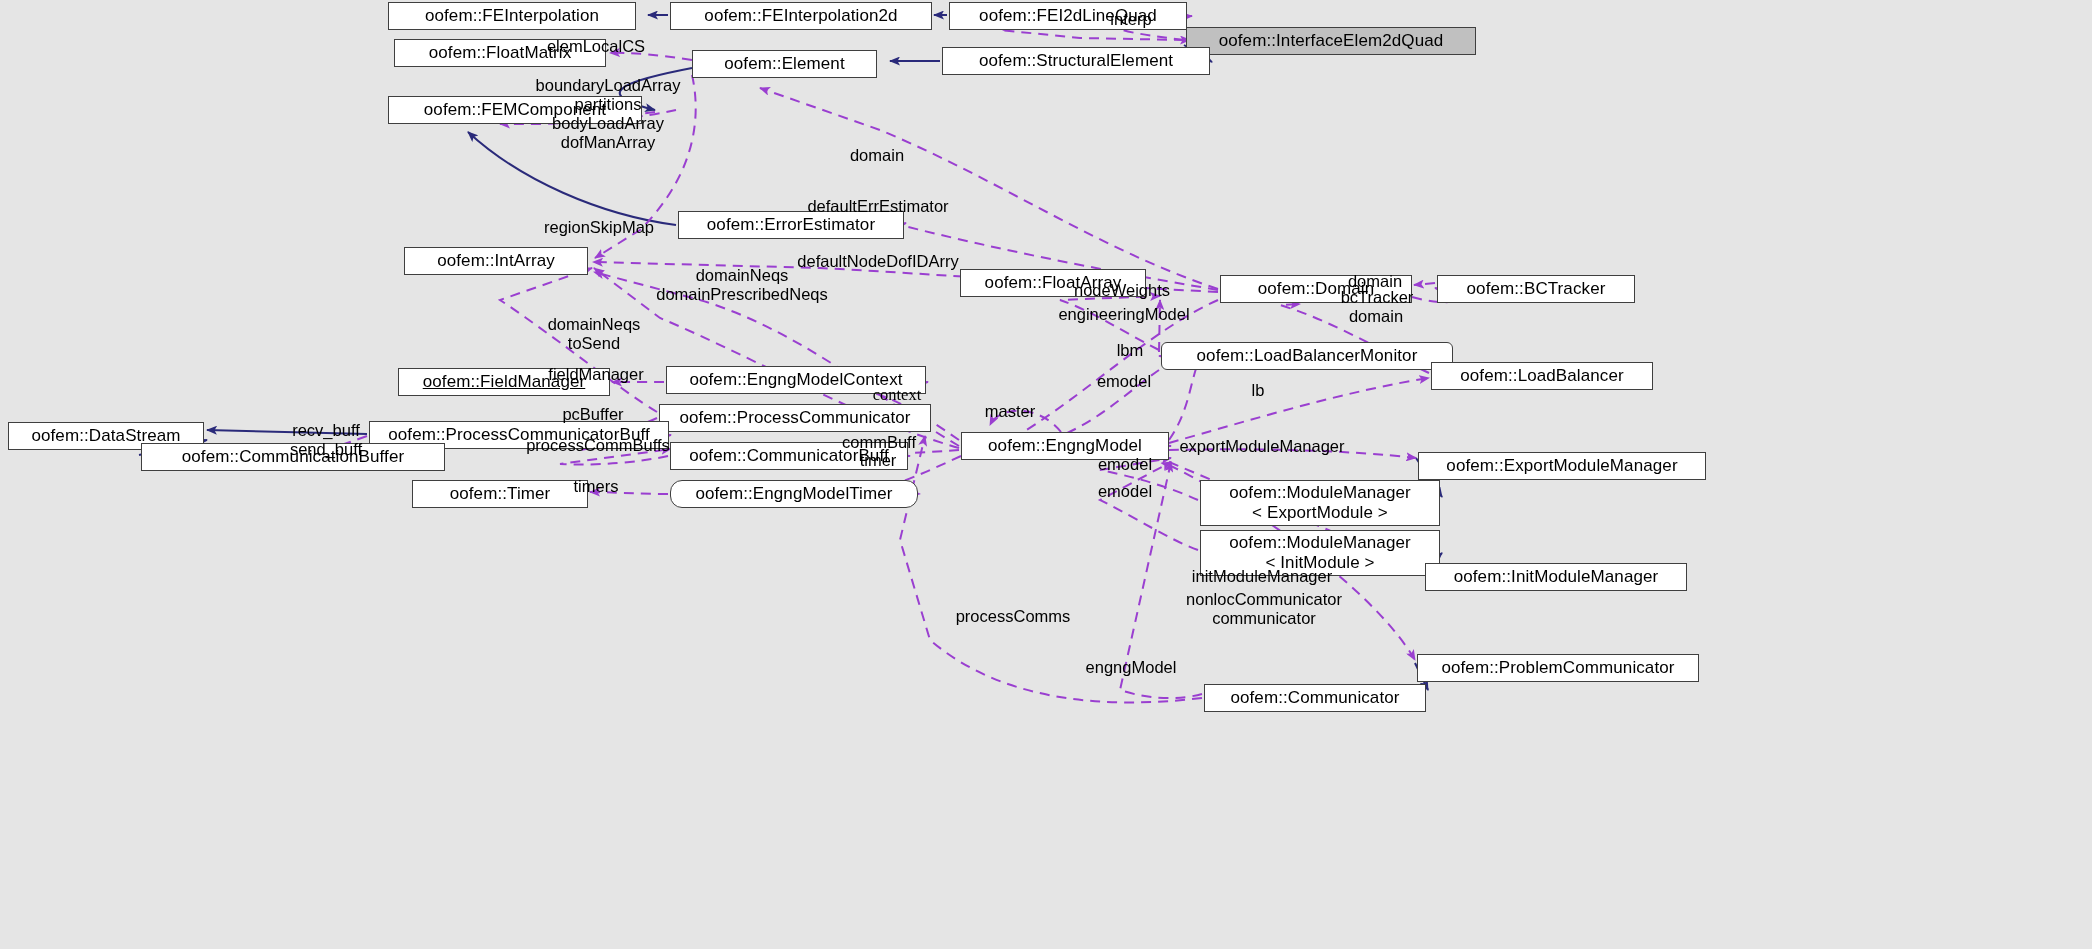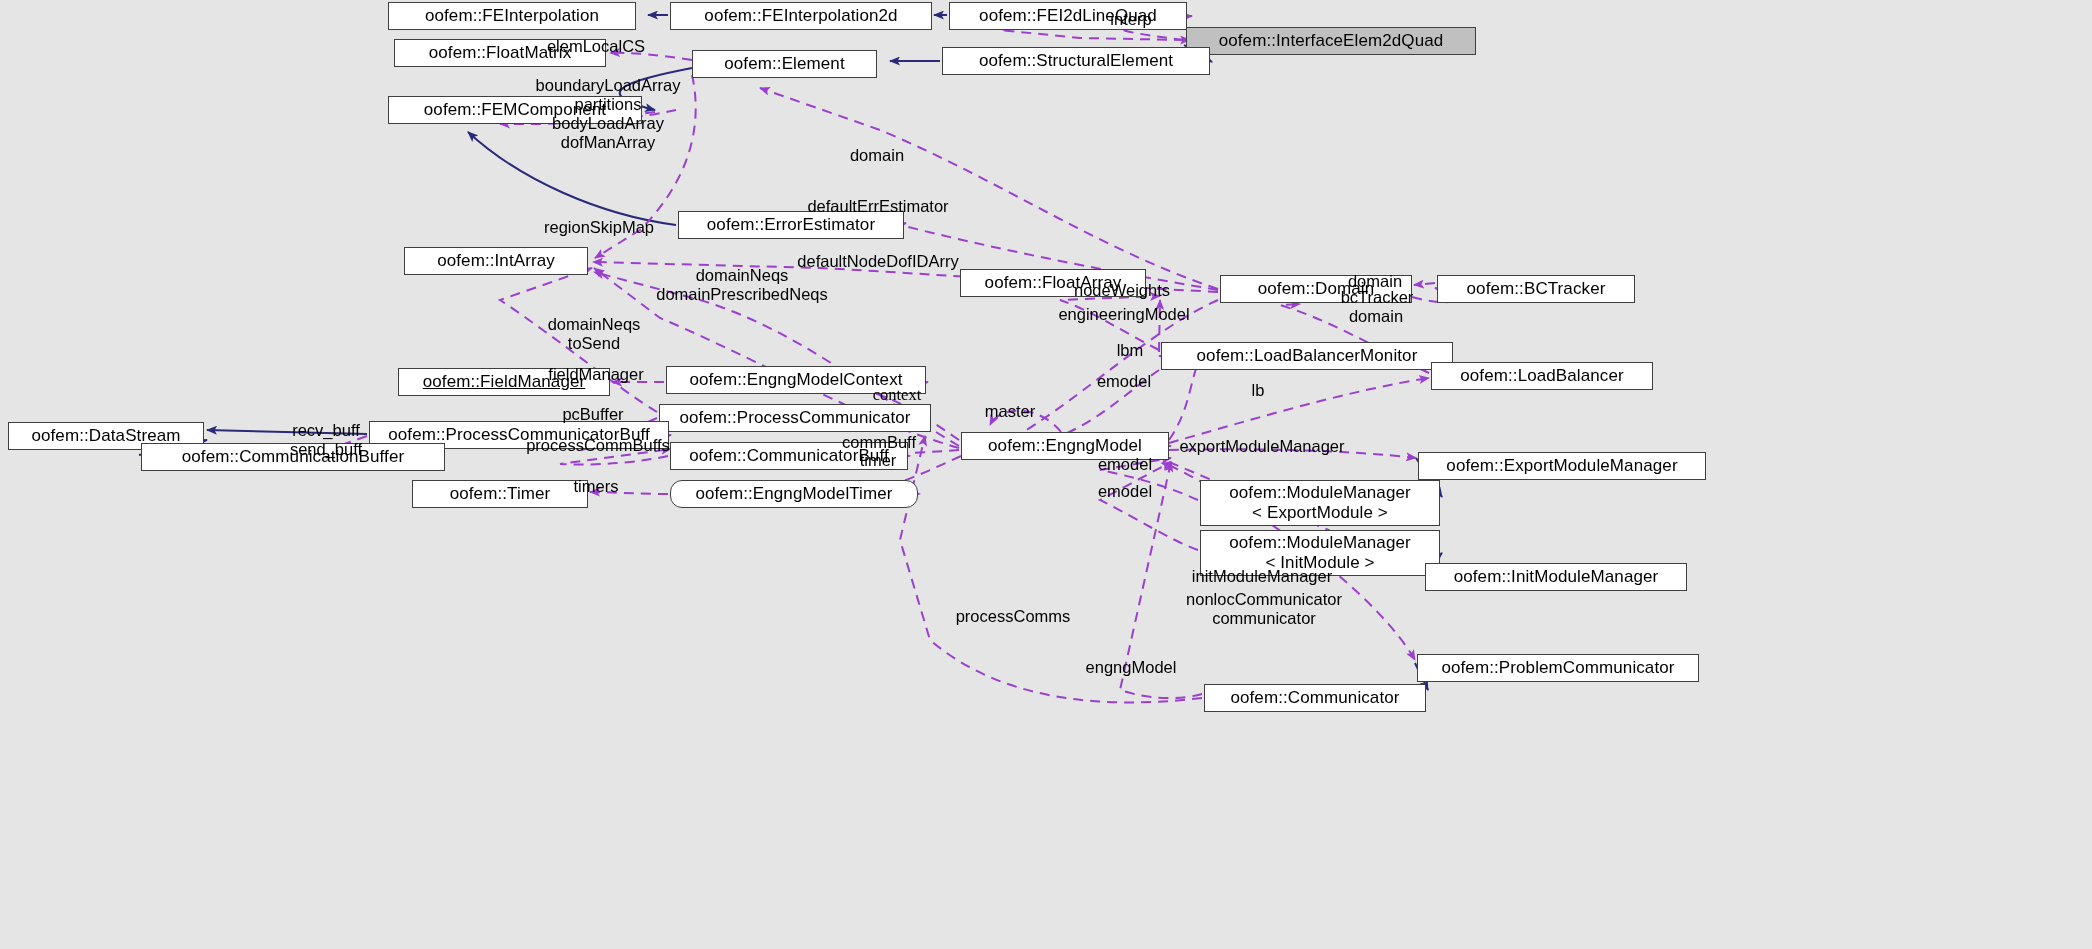--- a/index.html
+++ b/index.html
@@ -136,21 +136,21 @@
       <div class="node highlight" style="left: 1186px; top: 27px; width: 290px; height: 28px;"><span class="node-line">oofem::InterfaceElem2dQuad</span></div>
       <div class="node" style="left: 394px; top: 39px; width: 212px; height: 28px; align-items: center;"><span class="node-line">oofem::FloatMatrix</span></div>
       <div class="node" style="left: 692px; top: 50px; width: 185px; height: 28px;"><span class="node-line">oofem::Element</span></div>
       <div class="node" style="left: 942px; top: 47px; width: 268px; height: 28px;"><span class="node-line">oofem::StructuralElement</span></div>
       <div class="node" style="left: 388px; top: 96px; width: 254px; height: 28px;"><span class="node-line">oofem::FEMComponent</span></div>
       <div class="node" style="left: 678px; top: 211px; width: 226px; height: 28px;"><span class="node-line">oofem::ErrorEstimator</span></div>
       <div class="node" style="left: 404px; top: 247px; width: 184px; height: 28px;"><span class="node-line">oofem::IntArray</span></div>
       <div class="node" style="left: 960px; top: 269px; width: 186px; height: 28px;"><span class="node-line">oofem::FloatArray</span></div>
       <div class="node" style="left: 1220px; top: 275px; width: 192px; height: 28px;"><span class="node-line">oofem::Domain</span></div>
       <div class="node" style="left: 1437px; top: 275px; width: 198px; height: 28px;"><span class="node-line">oofem::BCTracker</span></div>
-      <div class="node" style="left: 1161px; top: 342px; width: 292px; height: 28px;"><span class="node-line">oofem::LoadBalancerMonitor</span></div>
+      <div class="node" style="left: 1161px; top: 342px; width: 292px; height: 28px; border-radius: 6px;"><span class="node-line">oofem::LoadBalancerMonitor</span></div>
       <div class="node" style="left: 1431px; top: 362px; width: 222px; height: 28px;"><span class="node-line">oofem::LoadBalancer</span></div>
       <div class="node" style="left: 398px; top: 368px; width: 212px; height: 28px; text-decoration: underline;"><span class="node-line">oofem::FieldManager</span></div>
       <div class="node" style="left: 666px; top: 366px; width: 260px; height: 28px;"><span class="node-line">oofem::EngngModelContext</span></div>
       <div class="node" style="left: 659px; top: 404px; width: 272px; height: 28px;"><span class="node-line">oofem::ProcessCommunicator</span></div>
       <div class="node" style="left: 8px; top: 422px; width: 196px; height: 28px;"><span class="node-line">oofem::DataStream</span></div>
       <div class="node" style="left: 369px; top: 421px; width: 300px; height: 28px;"><span class="node-line">oofem::ProcessCommunicatorBuff</span></div>
       <div class="node" style="left: 961px; top: 432px; width: 208px; height: 28px;"><span class="node-line">oofem::EngngModel</span></div>
       <div class="node" style="left: 141px; top: 443px; width: 304px; height: 28px;"><span class="node-line">oofem::CommunicationBuffer</span></div>
       <div class="node" style="left: 670px; top: 442px; width: 238px; height: 28px;"><span class="node-line">oofem::CommunicatorBuff</span></div>
       <div class="node" style="left: 1418px; top: 452px; width: 288px; height: 28px;"><span class="node-line">oofem::ExportModuleManager</span></div>

